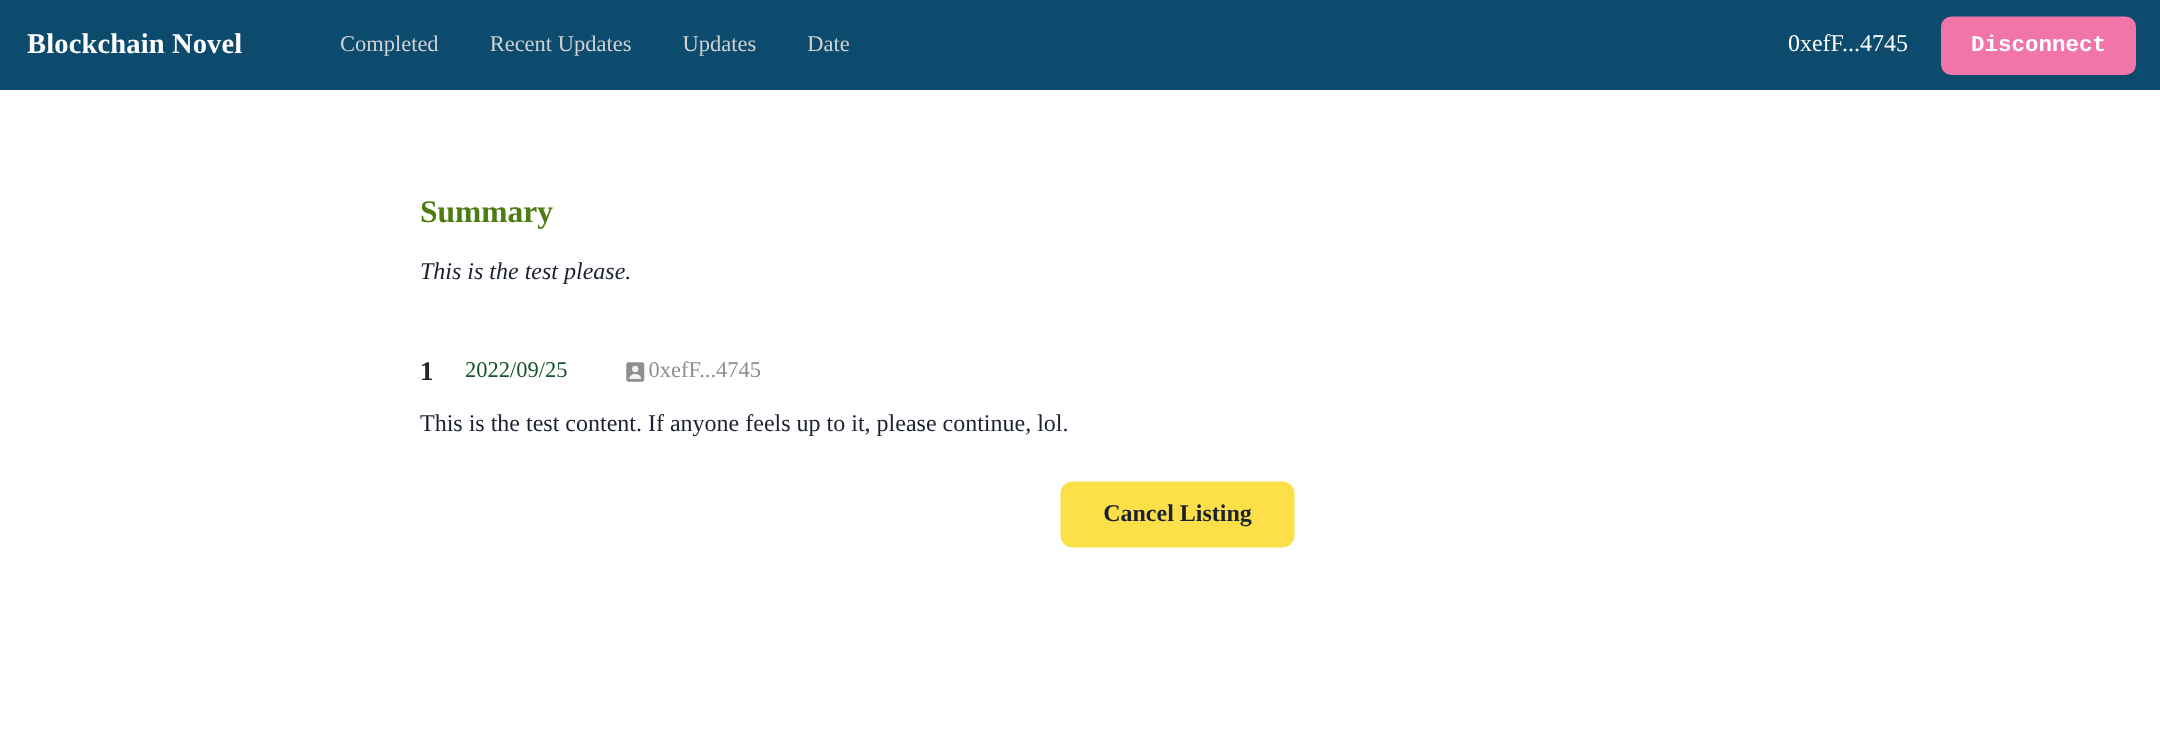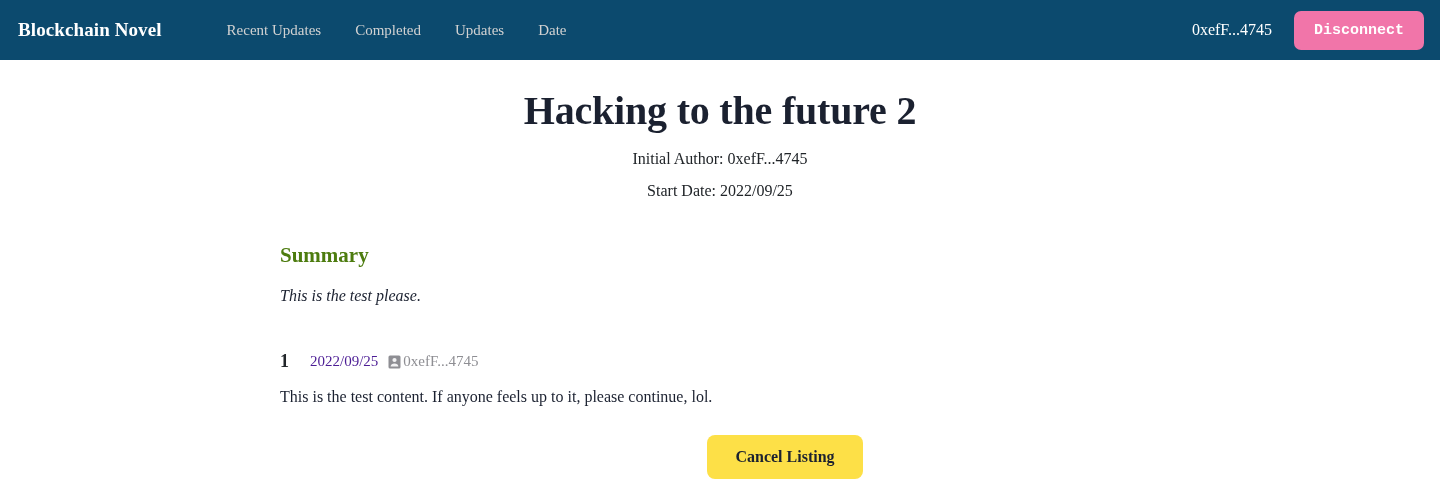--- a/index.html
+++ b/index.html
@@ -121,22 +121,22 @@
     gap: 0;
   }
   .chapter-number {
     font-size: 18px;
     font-weight: bold;
     color: #212529;
     min-width: 30px;
   }
   .chapter-date {
     font-size: 15px;
-    color: #4c1d95;
-    margin-right: 10px;
+    color: #14532d;
+    margin-right: 39px;
   }
   .chapter-author {
     display: inline-flex;
     align-items: center;
     font-size: 15px;
     color: #8e8e93;
   }
   .author-icon {
     display: inline-flex;
     width: 13px;
@@ -168,39 +168,34 @@
     white-space: nowrap;
   }
 </style>
 </head>
 <body>
 
 <div class="navbar">
   <div class="brand">Blockchain Novel</div>
 
   <nav class="nav-links">
+    <a class="nav-link">Completed</a>
     <a class="nav-link">Recent Updates</a>
-    <a class="nav-link">Completed</a>
     <a class="nav-link">Updates</a>
     <a class="nav-link">Date</a>
   </nav>
 
   <div class="nav-right">
     <span class="wallet-address">0xefF...4745</span>
     <button class="disconnect-btn">Disconnect</button>
   </div>
 </div>
 
 <div class="page">
 
-  <div class="title-block">
-    <h1 class="novel-title">Hacking to the future 2</h1>
-    <div class="meta-line">Initial Author: 0xefF...4745</div>
-    <div class="meta-line second">Start Date: 2022/09/25</div>
-  </div>
 
   <div class="content">
 
     <h2 class="summary-heading">Summary</h2>
     <p class="summary-text">This is the test please.</p>
 
     <div class="chapter-block">
       <div class="chapter-header">
         <span class="chapter-number">1</span>
         <span class="chapter-date">2022/09/25</span>

